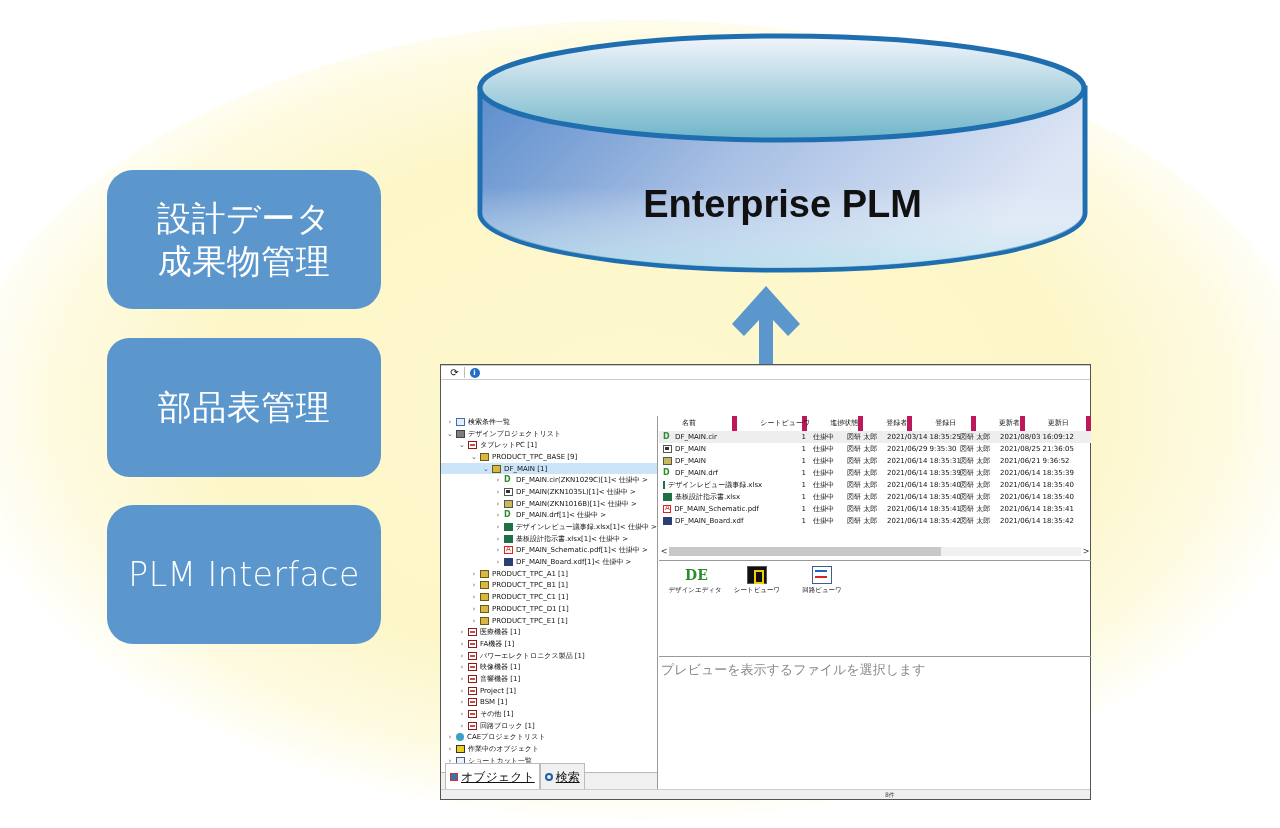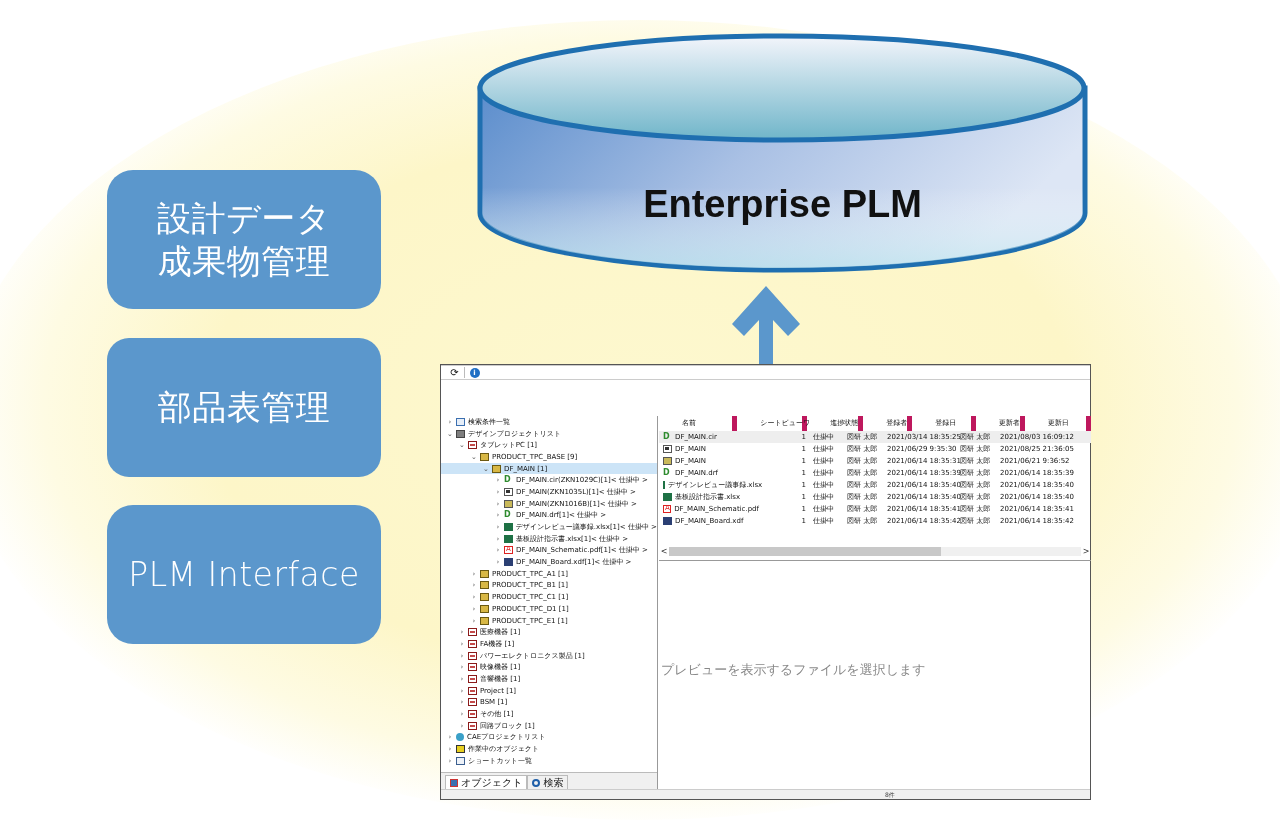--- a/index.html
+++ b/index.html
@@ -61,21 +61,21 @@
   .ti-board { background: #c9b95a; border-color: #555; }
   .ti-xlsx { background: #1e7145; border-color: #1e7145; }
   .ti-pdf { background: #fff; border-color: #d22; }
   .ti-pdf::after { content: "A"; position: absolute; left: 1px; top: -2px; font-size: 7px; color: #d22; }
   .ti-xdf { background: #2b3f73; border-color: #2b3f73; }
   .ti-cae { border: none; width: 8px; height: 8px; border-radius: 50%; background: #3aa0c8; }
   .ti-work { background: #e8d020; border-color: #333; }
   .ti-shortcut { background: #eef2f8; border-color: #3b5f8f; }
 
   .left-tabs { position: absolute; left: 0; bottom: 0; height: 18px; width: 216px; border-top: 1px solid #bbb; background: #f0f0f0; display: flex; align-items: flex-end; padding-left: 4px; }
-  .ltab { height: 15px; display: flex; align-items: center; padding: 0 4px; font-size: 10px; border: 1px solid #bbb; border-bottom: none; background: #f0f0f0; }
+  .ltab { height: 27px; display: flex; align-items: center; padding: 0 4px; font-size: 12px; border: 1px solid #bbb; border-bottom: none; background: #f0f0f0; text-decoration: underline; }
   .ltab.active { background: #fff; }
   .ltab-icon { width: 8px; height: 8px; margin-right: 3px; display: inline-block; }
 
   .right-pane { position: absolute; left: 218px; top: 51px; width: 432px; height: 374px; }
   .list { position: absolute; left: 0; top: 0; width: 432px; height: 145px; border-bottom: 1px solid #999; }
   .lhead, .lrow { display: flex; height: 12px; align-items: center; font-size: 7px; white-space: nowrap; }
   .lhead { height: 15px; }
   .lhead > div { border-right: 5px solid #be185d; padding-left: 3px; height: 15px; line-height: 15px; margin-left: 20px; }
   .lrow.highlight { background: #eeeeee; }
   .c-name { width: 100px; display: flex; align-items: center; }
@@ -425,20 +425,34 @@
         </div>
       <div class="hscroll">
         <span class="hs-arrow">&lt;</span>
         <div class="hs-track">
             <div class="hs-thumb"></div>
           </div>
         <span class="hs-arrow">&gt;</span>
       </div>
     </div>
 
+    <div class="tools">
+      <div class="tool" style="left:6px">
+        <div class="tool-icon te-icon">DE</div>
+        <div>デザインエディタ</div>
+      </div>
+      <div class="tool" style="left:68px">
+        <div class="tool-icon sv-icon"></div>
+        <div>シートビューワ</div>
+      </div>
+      <div class="tool" style="left:133px">
+        <div class="tool-icon cv-icon"></div>
+        <div>回路ビューワ</div>
+      </div>
+    </div>
 
     <div class="preview">
       <div class="preview-hint">プレビューを表示するファイルを選択します</div>
     </div>
   </div>
 
   <div class="statusbar">
     <span class="status-text">8件</span>
   </div>
 </div>

